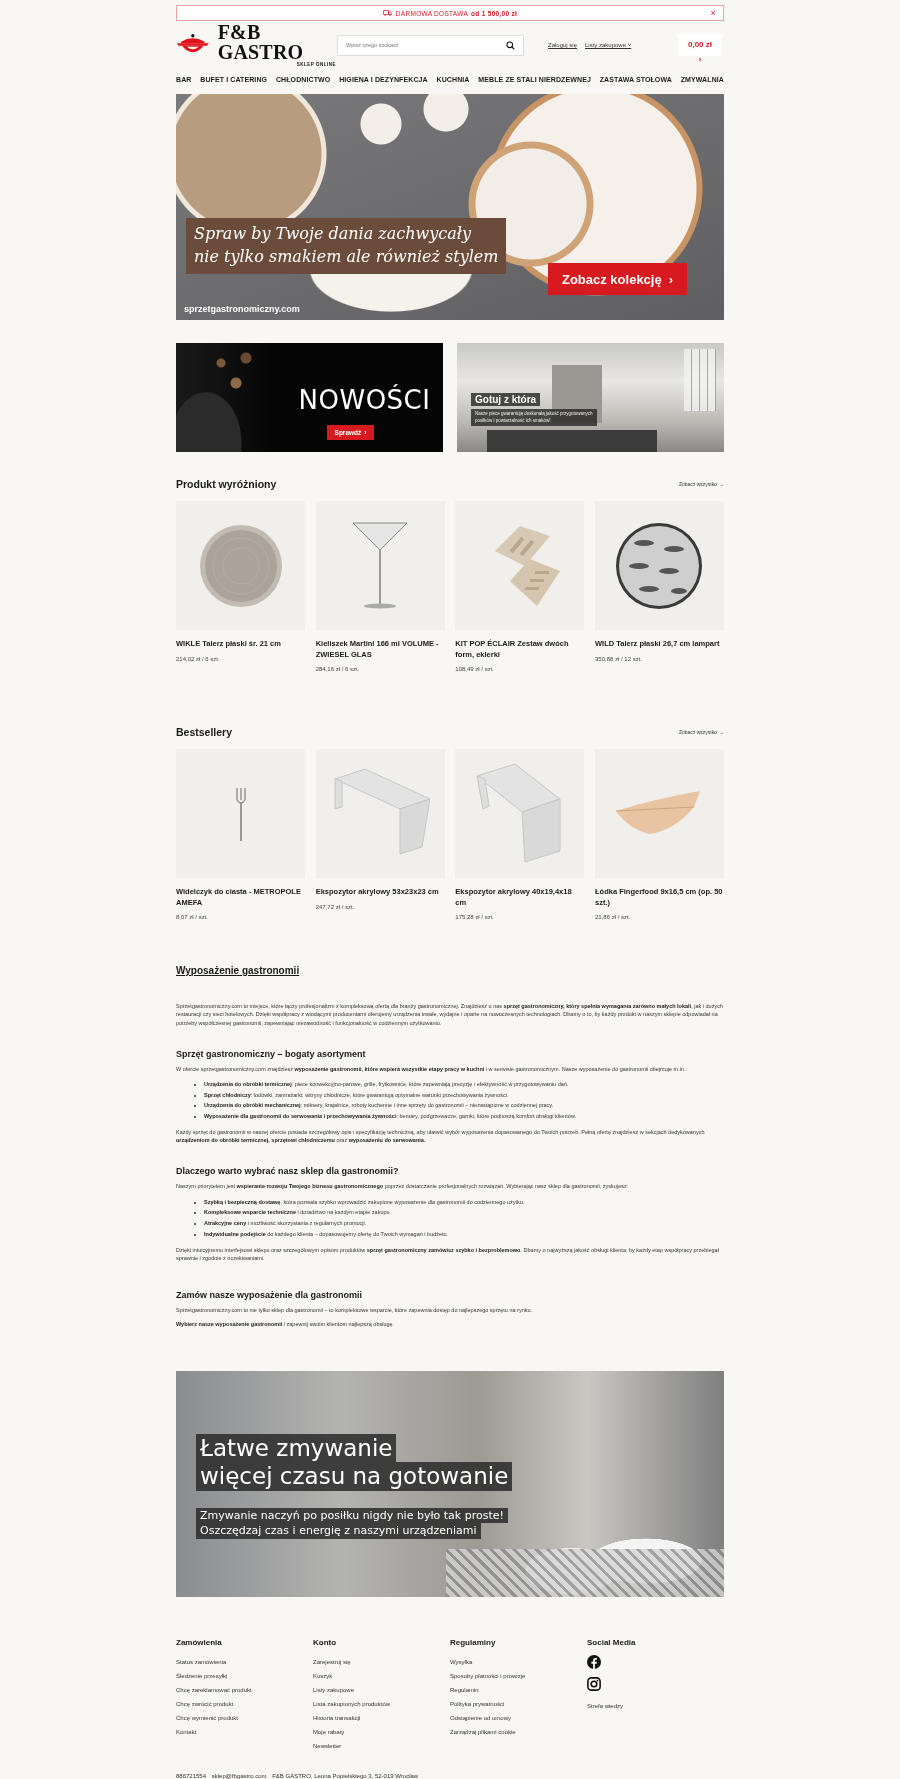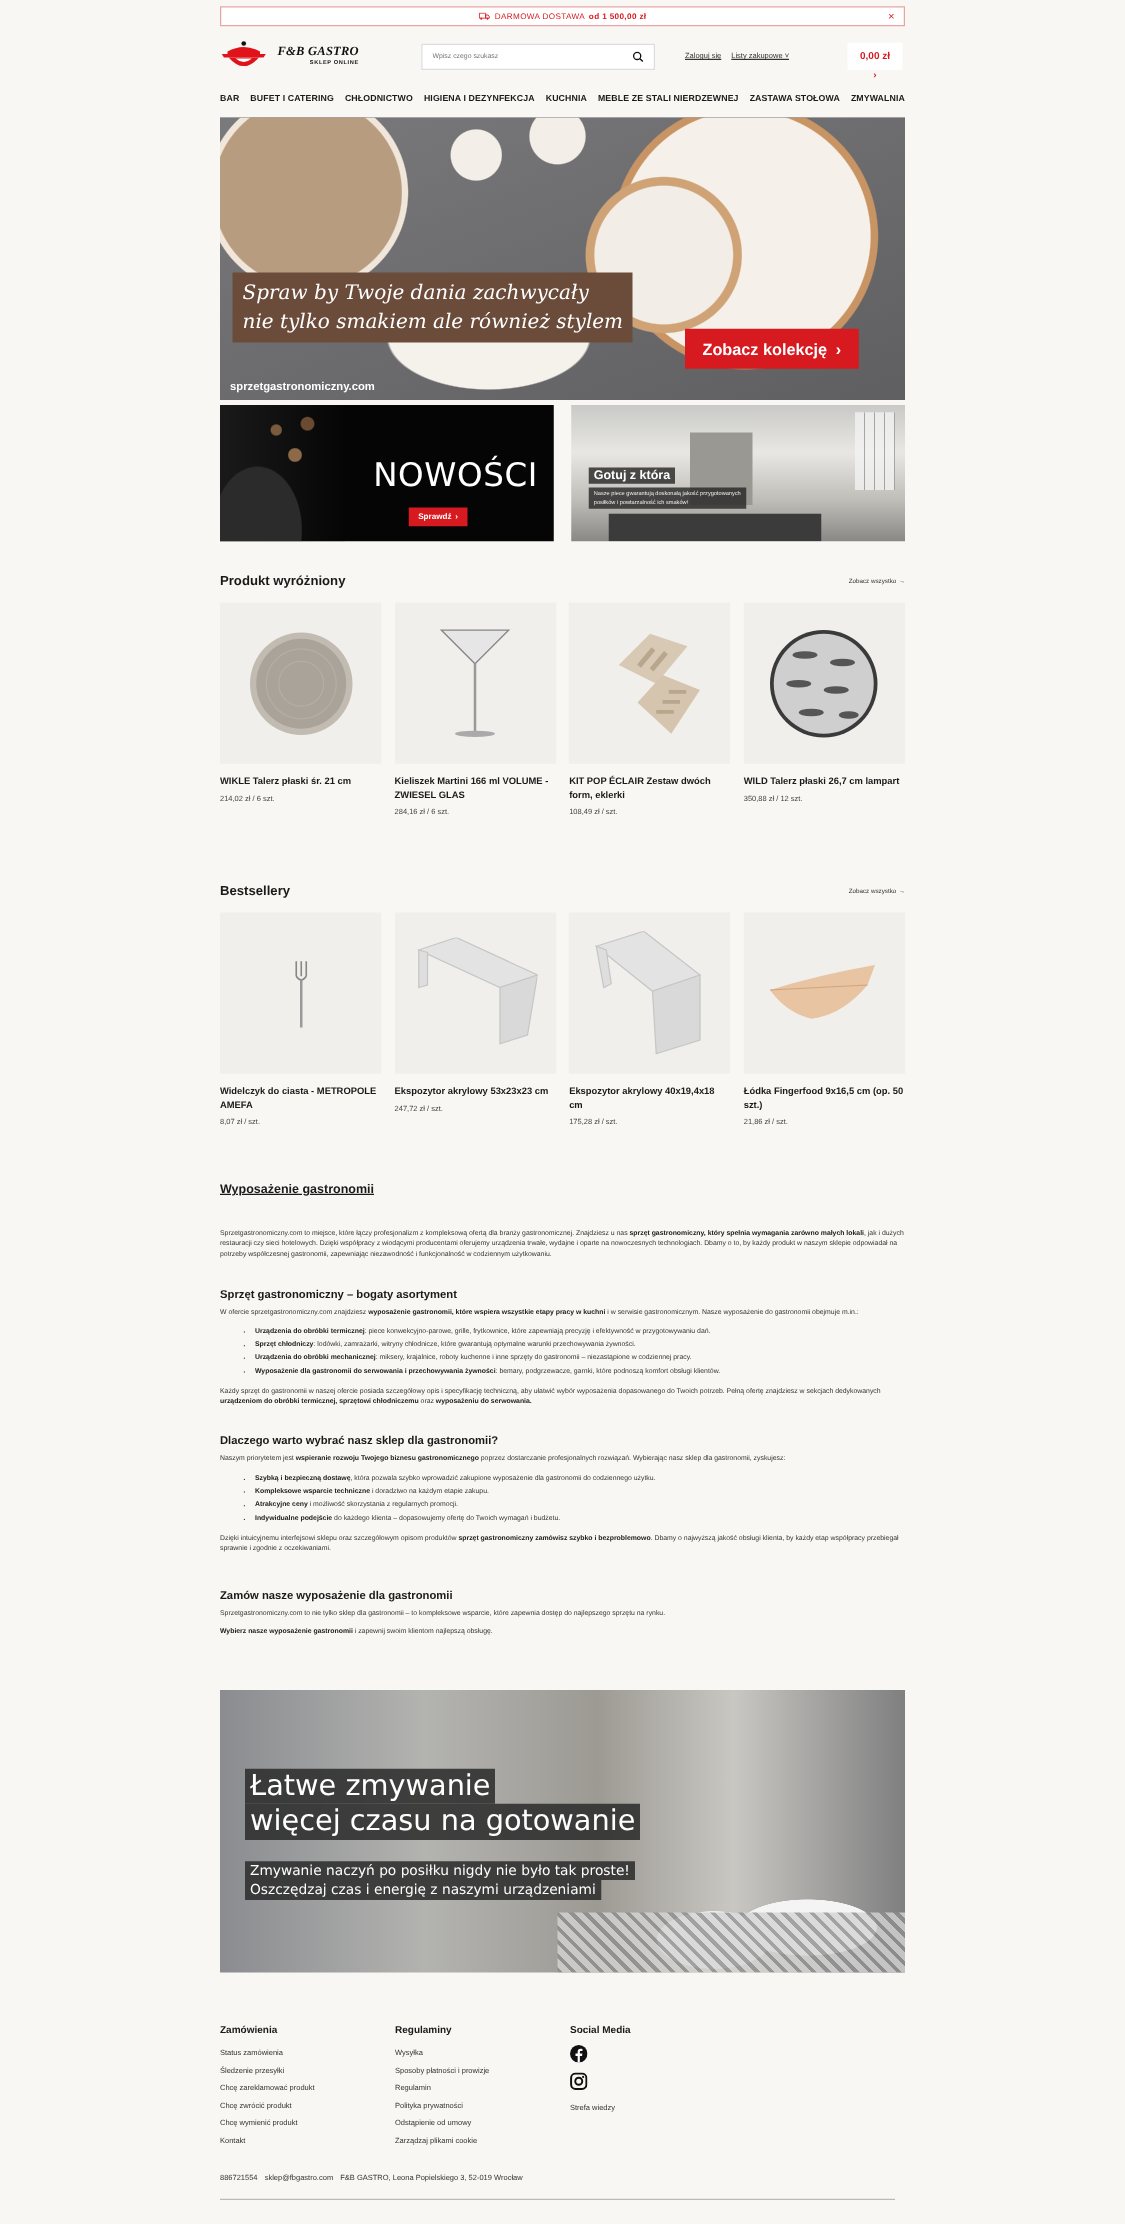--- a/index.html
+++ b/index.html
@@ -11,21 +11,21 @@
   .topbar { margin-top: 5px; height: 16px; border: 1px solid #e8a4a4; background: #fff; display: flex; align-items: center; justify-content: center; position: relative; font-size: 6.5px; color: #d71920; letter-spacing: 0.3px; }
   .topbar .truck { width: 9px; height: 6px; margin-right: 4px; }
   .topbar b { font-weight: bold; margin-left: 3px; }
   .topbar .close { position: absolute; right: 7px; top: 2px; font-size: 9px; color: #d71920; cursor: pointer; }
 
   
   .header { display: flex; align-items: center; height: 48px; }
   .logo { display: flex; align-items: center; width: 160px; }
   .logo svg { width: 38px; height: 26px; }
   .logo .lt { margin-left: 8px; line-height: 1; }
-  .logo .l1 { font-family: "Liberation Serif", "DejaVu Serif", serif; font-weight: bold; font-size: 10px; letter-spacing: 0.2px; color: #111; font-style: italic; }
+  .logo .l1 { font-family: "Liberation Serif", "DejaVu Serif", serif; font-weight: bold; font-size: 20px; letter-spacing: 0.2px; color: #111; }
   .logo .l2 { font-size: 4.5px; font-weight: bold; text-align: right; letter-spacing: 0.5px; margin-top: 1px; color: #111; }
   .search { width: 187px; height: 21px; border: 1px solid #ddd; background: #fff; display: flex; align-items: center; padding: 0 8px; margin-left: 1px; }
   .search input { border: none; outline: none; background: transparent; flex: 1; font-size: 5.5px; color: #999; font-family: inherit; }
   .search svg { width: 9px; height: 9px; }
   .hlinks { display: flex; gap: 8px; margin-left: 24px; font-size: 6px; color: #333; }
   .hlinks span { text-decoration: underline; cursor: pointer; }
   .cart { margin-left: auto; height: 22px; background: #fff; padding: 0 10px; display: flex; align-items: center; gap: 6px; color: #d71920; font-size: 8px; font-weight: bold; margin-right: 2px; flex-direction: column; }
   .cart svg { width: 9px; height: 8px; }
 
   
@@ -41,21 +41,21 @@
       radial-gradient(ellipse at 215px 175px, #f5f2ec 0 80px, transparent 82px),
       radial-gradient(circle at 205px 30px, #f3efe8 0 20px, transparent 21px),
       radial-gradient(circle at 270px 15px, #f3efe8 0 22px, transparent 23px),
       linear-gradient(160deg, #7a7a7c, #5f5f61); }
   .hero .quote { position: absolute; left: 10px; top: 124px; background: #6b4c3b; padding: 4px 8px 6px; color: #fff; font-family: "DejaVu Serif", serif; font-size: 16px; line-height: 1.45; font-style: italic; }
   .hero .quote div:first-child { display: inline-block; }
   .hero .domain { position: absolute; left: 8px; bottom: 6px; color: #fff; font-weight: bold; font-size: 9px; }
   .hero .cta { position: absolute; left: 372px; top: 169px; width: 139px; height: 32px; background: #d71920; color: #fff; font-weight: bold; font-size: 13px; display: flex; align-items: center; justify-content: center; gap: 7px; cursor: pointer; }
 
   
-  .promos { display: flex; justify-content: space-between; margin-top: 4px; }
+  .promos { display: flex; justify-content: space-between; margin-top: 23px; }
   .promo { width: 267px; height: 109px; position: relative; overflow: hidden; }
   .promo.dark { background: #050505; }
   .promo.dark .chef { position: absolute; left: 0; top: 0; width: 100px; height: 109px; background:
       radial-gradient(ellipse at 30px 100px, #2b2b2b 0 35px, transparent 36px),
       radial-gradient(circle at 45px 20px, #7a5a3c 0 4px, transparent 5px),
       radial-gradient(circle at 60px 40px, #8c6a48 0 5px, transparent 6px),
       radial-gradient(circle at 30px 55px, #a07a50 0 4px, transparent 5px),
       radial-gradient(circle at 70px 15px, #6a4a30 0 5px, transparent 6px),
       linear-gradient(90deg, #1a1a1a, #050505); }
   .promo.dark .title { position: absolute; left: 110px; right: 0; top: 42px; text-align: center; color: #fff; font-size: 26px; letter-spacing: 0.5px; font-family: "DejaVu Sans", sans-serif; }
@@ -364,20 +364,30 @@
     <div class="fcol">
       <h4>Zamówienia</h4>
       <a>Status zamówienia</a>
       <a>Śledzenie przesyłki</a>
       <a>Chcę zareklamować produkt</a>
       <a>Chcę zwrócić produkt</a>
       <a>Chcę wymienić produkt</a>
       <a>Kontakt</a>
     </div>
     <div class="fcol">
+      <h4>Konto</h4>
+      <a>Zarejestruj się</a>
+      <a>Koszyk</a>
+      <a>Listy zakupowe</a>
+      <a>Lista zakupionych produktów</a>
+      <a>Historia transakcji</a>
+      <a>Moje rabaty</a>
+      <a>Newsletter</a>
+    </div>
+    <div class="fcol">
       <h4>Regulaminy</h4>
       <a>Wysyłka</a>
       <a>Sposoby płatności i prowizje</a>
       <a>Regulamin</a>
       <a>Polityka prywatności</a>
       <a>Odstąpienie od umowy</a>
       <a>Zarządzaj plikami cookie</a>
     </div>
     <div class="fcol">
       <h4>Social Media</h4>

